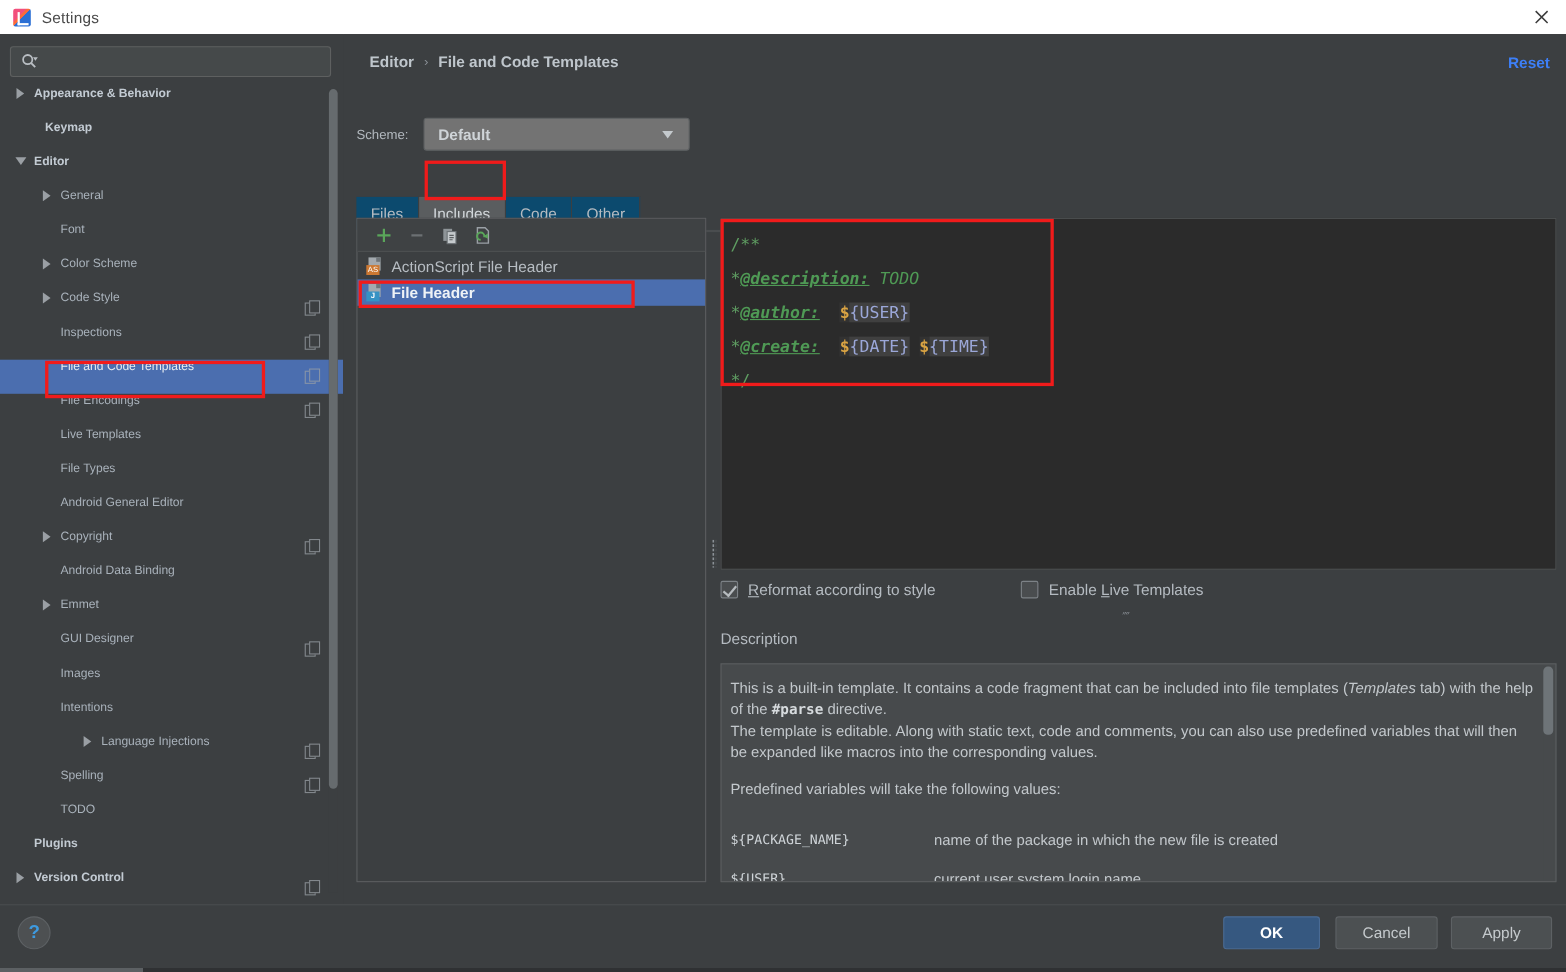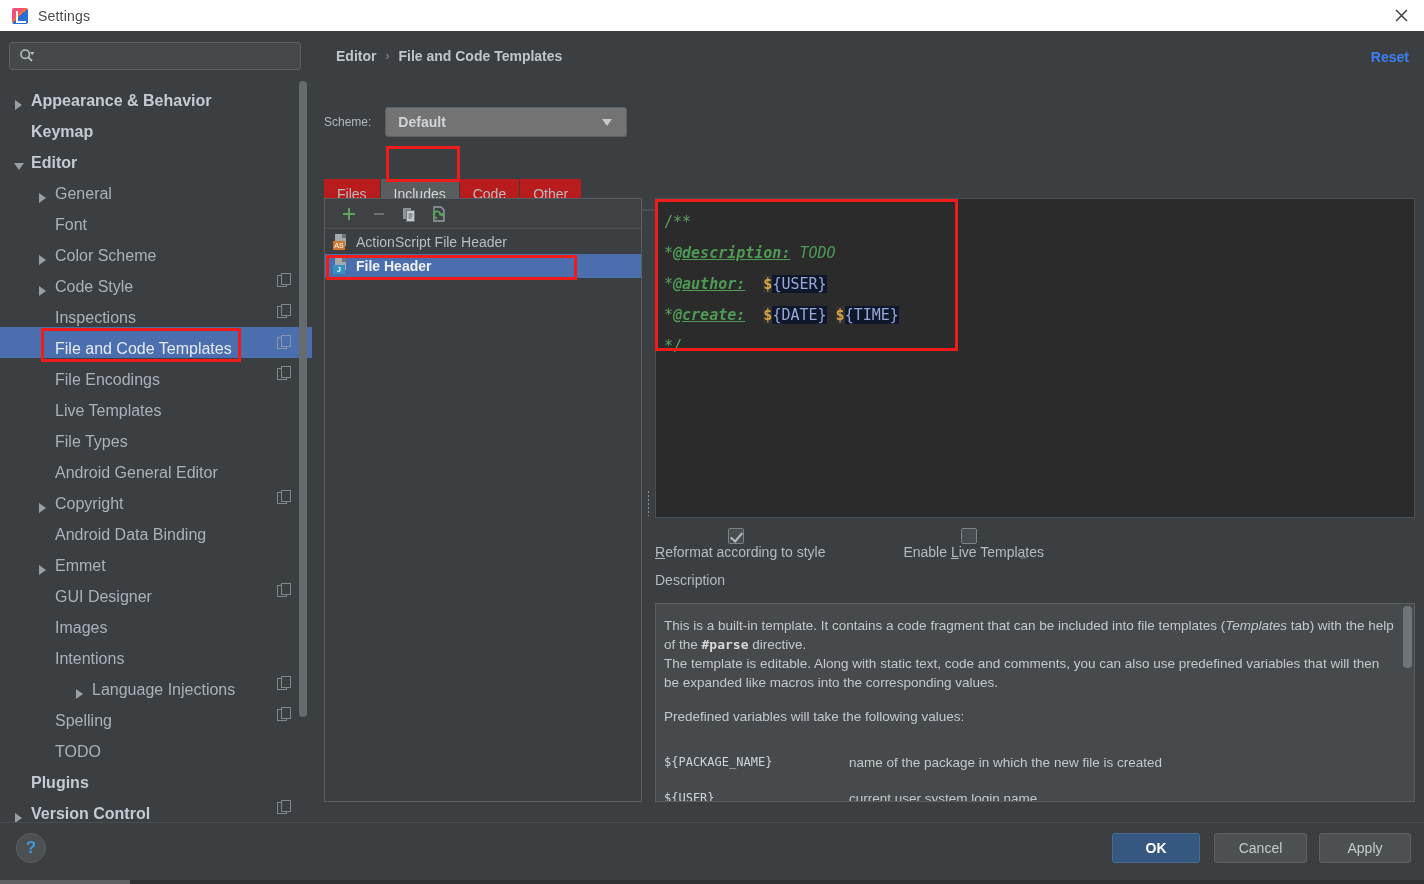--- a/index.html
+++ b/index.html
@@ -56,22 +56,22 @@
     flex: 1; background: transparent; border: none; outline: none;
     color: #bbbbbb; font-size: 13px; font-family: "Liberation Sans", sans-serif;
     padding: 0 8px;
   }
 
   .tree {
     position: absolute; left: 0; top: 48px; width: 312px; height: 743px;
     overflow: hidden;
   }
   .trow {
-    position: relative; height: 31px; display: flex; align-items: flex-end;
-    color: #a9b2bb; font-size: 16px; white-space: nowrap;
+    position: relative; height: 31px; display: flex; align-items: flex-start;
+    color: #a9b2bb; font-size: 11px; white-space: nowrap;
   }
   .trow.bold { color: #c3cbd3; font-weight: bold; }
   .trow.sel { background: #4b6eaf; color: #e6ebf0; }
   .trow .arrow {
     width: 11px; height: 11px; flex: none; margin-right: 6px; position: relative;
   }
   .trow .arrow.right:after {
     content: ""; position: absolute; left: 1px; top: 1px;
     border-left: 7px solid #9a9fa4; border-top: 5px solid transparent; border-bottom: 5px solid transparent;
   }
@@ -134,21 +134,21 @@
     content: ""; border-top: 7px solid #c4c9cd;
     border-left: 5px solid transparent; border-right: 5px solid transparent;
   }
 
   .tabs {
     position: absolute; left: 12px; top: 148px; display: flex; align-items: flex-end;
     height: 30px;
   }
   .tab {
     height: 30px; padding: 0 13px; display: flex; align-items: center;
-    font-size: 14px; color: #b5bbc1; background: #b91c1c;
+    font-size: 14px; color: #b5bbc1; background: #0c4a6e;
     border-right: 1px solid #3c3f41;
   }
   .tab.active { background: #5a5d5f; color: #d2d7db; }
   .tabs-underline {
     position: absolute; left: 12px; top: 178px; width: 1088px; height: 2px; background: #4a4d4f;
   }
 
   
   .listpanel {
     position: absolute; left: 324px; top: 198px; width: 318px; height: 604px;
@@ -197,25 +197,25 @@
     position: absolute; left: 655px; top: 198px; width: 760px; height: 320px;
     background: #2b2b2b; border: 1px solid #4d5052;
     font-family: "DejaVu Sans Mono", monospace; font-size: 15px;
     padding: 8px 0 0 8px; line-height: 31px;
   }
   .cline { white-space: pre; }
   .c-cmt { color: #5f9e62; }
   .c-tag { color: #4f9a55; font-style: italic; text-decoration: underline; font-weight: bold; }
   .c-todo { color: #4f9a55; font-style: italic; }
   .c-dollar { color: #d9a343; font-weight: bold; background: #323232; }
-  .c-var { color: #9ba7d8; background: #0f172a; margin-top: 31px; }
+  .c-var { color: #9ba7d8; background: #404040; margin-top: 31px; }
 
   
   .cbrow { position: absolute; left: 655px; top: 528px; display: flex; align-items: center; }
-  .cb { display: flex; align-items: center; margin-right: 78px; flex-direction: column; }
+  .cb { display: flex; align-items: center; margin-right: 78px; }
   .cbbox {
     width: 16px; height: 16px; border: 1px solid #7d8287; background: #4a4d4f;
     border-radius: 2px; margin-right: 9px; position: relative; flex: none;
   }
   .cbbox.on:after {
     content: ""; position: absolute; left: 4px; top: 1px; width: 5px; height: 10px;
     border-right: 2px solid #b6bbbf; border-bottom: 2px solid #b6bbbf;
     transform: rotate(40deg);
   }
   .cblabel { font-size: 14px; color: #b5bbc1; }
@@ -298,21 +298,21 @@
         </svg>
       </span>
       <input value="" placeholder="" style="">
     </div>
 
     <div class="tree" id="tree">
         <div class="trow bold" style="padding-left: 14px;">
           <span class="arrow right"></span>
           <span class="label">Appearance &amp; Behavior</span>
         </div>
-        <div class="trow bold" style="padding-left: 14px;">
+        <div class="trow bold" style="padding-left: 24px;">
           <span class="arrow"></span>
           <span class="label">Keymap</span>
         </div>
         <div class="trow bold" style="padding-left: 14px;">
           <span class="arrow down"></span>
           <span class="label">Editor</span>
         </div>
         <div class="trow" style="padding-left: 38px;">
           <span class="arrow right"></span>
           <span class="label">General</span>

